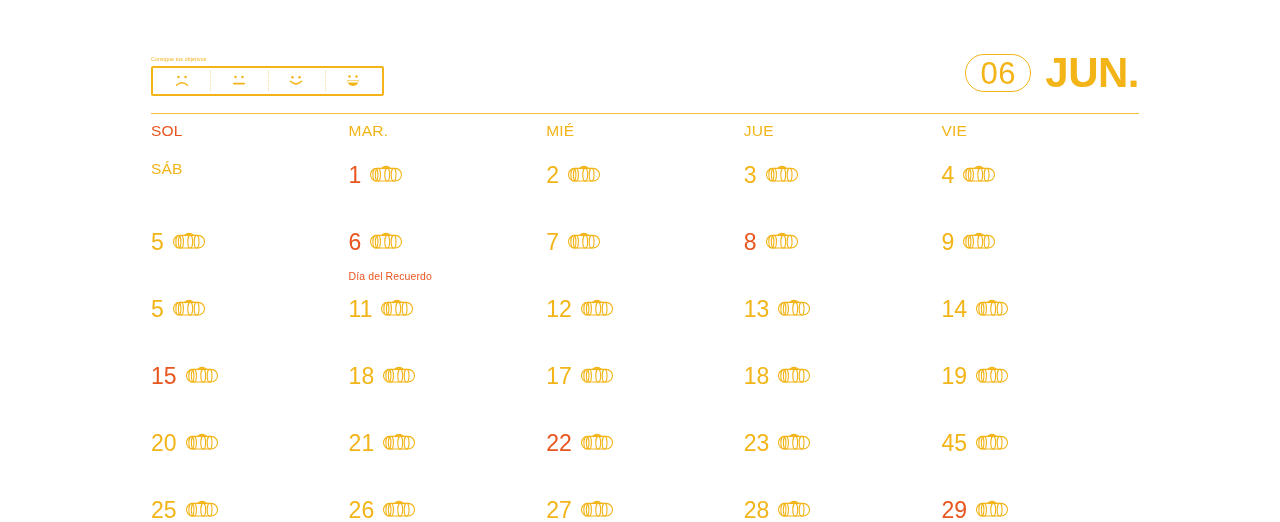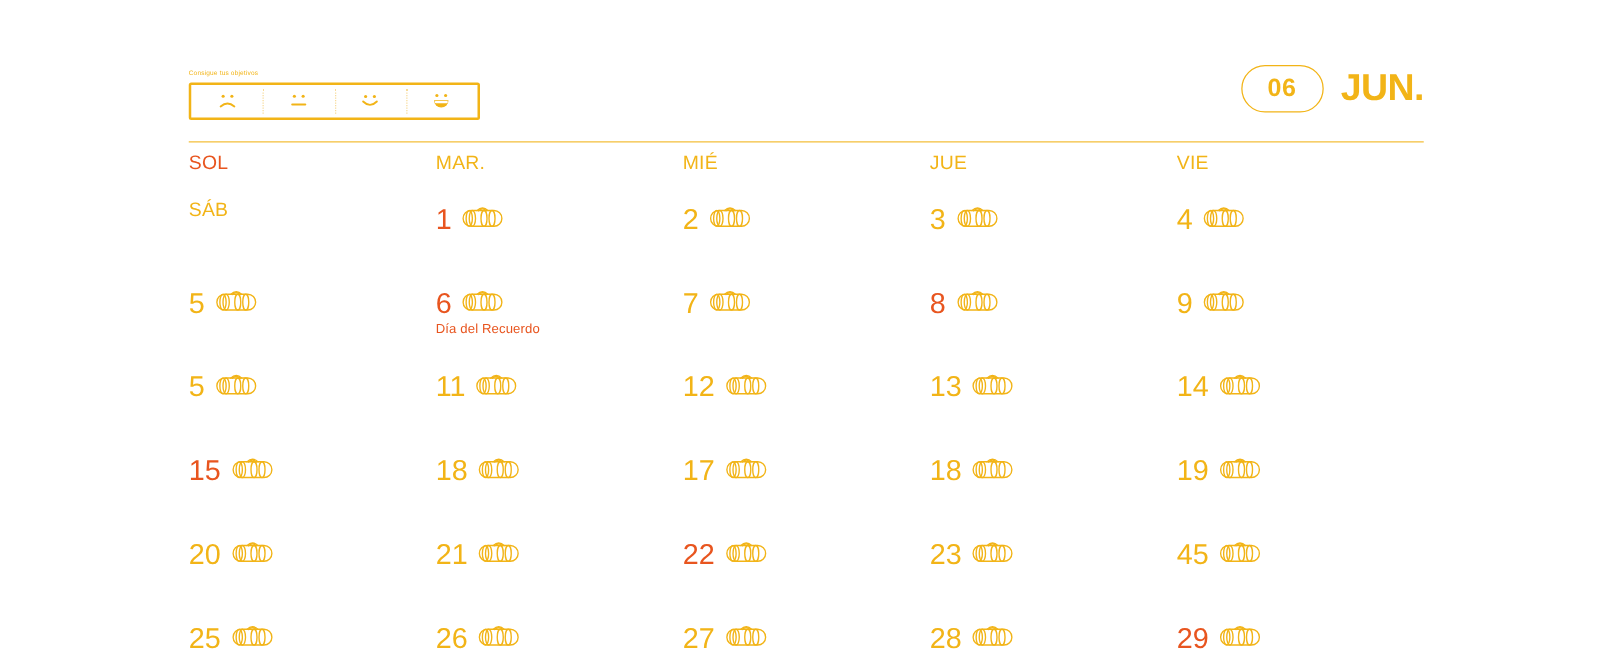--- a/index.html
+++ b/index.html
@@ -90,28 +90,28 @@
     width: 66px;
     height: 38px;
     border: 1.6px solid #F2B417;
     border-radius: 22px;
     display: flex;
     align-items: center;
     justify-content: center;
     box-sizing: border-box;
   }
   .month-num {
-    font-size: 20px;
+    font-size: 31px;
     color: #F2B417;
     letter-spacing: 0.5px;
     line-height: 1;
-    font-weight: 700;
+    font-weight: 400;
   }
   .month-name {
-    font-size: 30px;
+    font-size: 42px;
     font-weight: bold;
     color: #F2B417;
     letter-spacing: -0.5px;
     line-height: 1;
   }
 
   
   .rule {
     position: absolute;
     left: 151px;
@@ -158,21 +158,21 @@
     line-height: 1;
     font-weight: 400;
   }
   .daynum.sun { color: #E8551F; }
 
   .bag-icon { display: block; flex: 0 0 auto; }
 
   .event {
     font-size: 10.5px;
     color: #E8551F;
-    margin-top: 0;
+    margin-top: 13px;
     letter-spacing: 0.1px;
     white-space: nowrap;
   }
 
   .empty { visibility: hidden; }
 </style>
 </head>
 <body>
 
 <div class="page">

